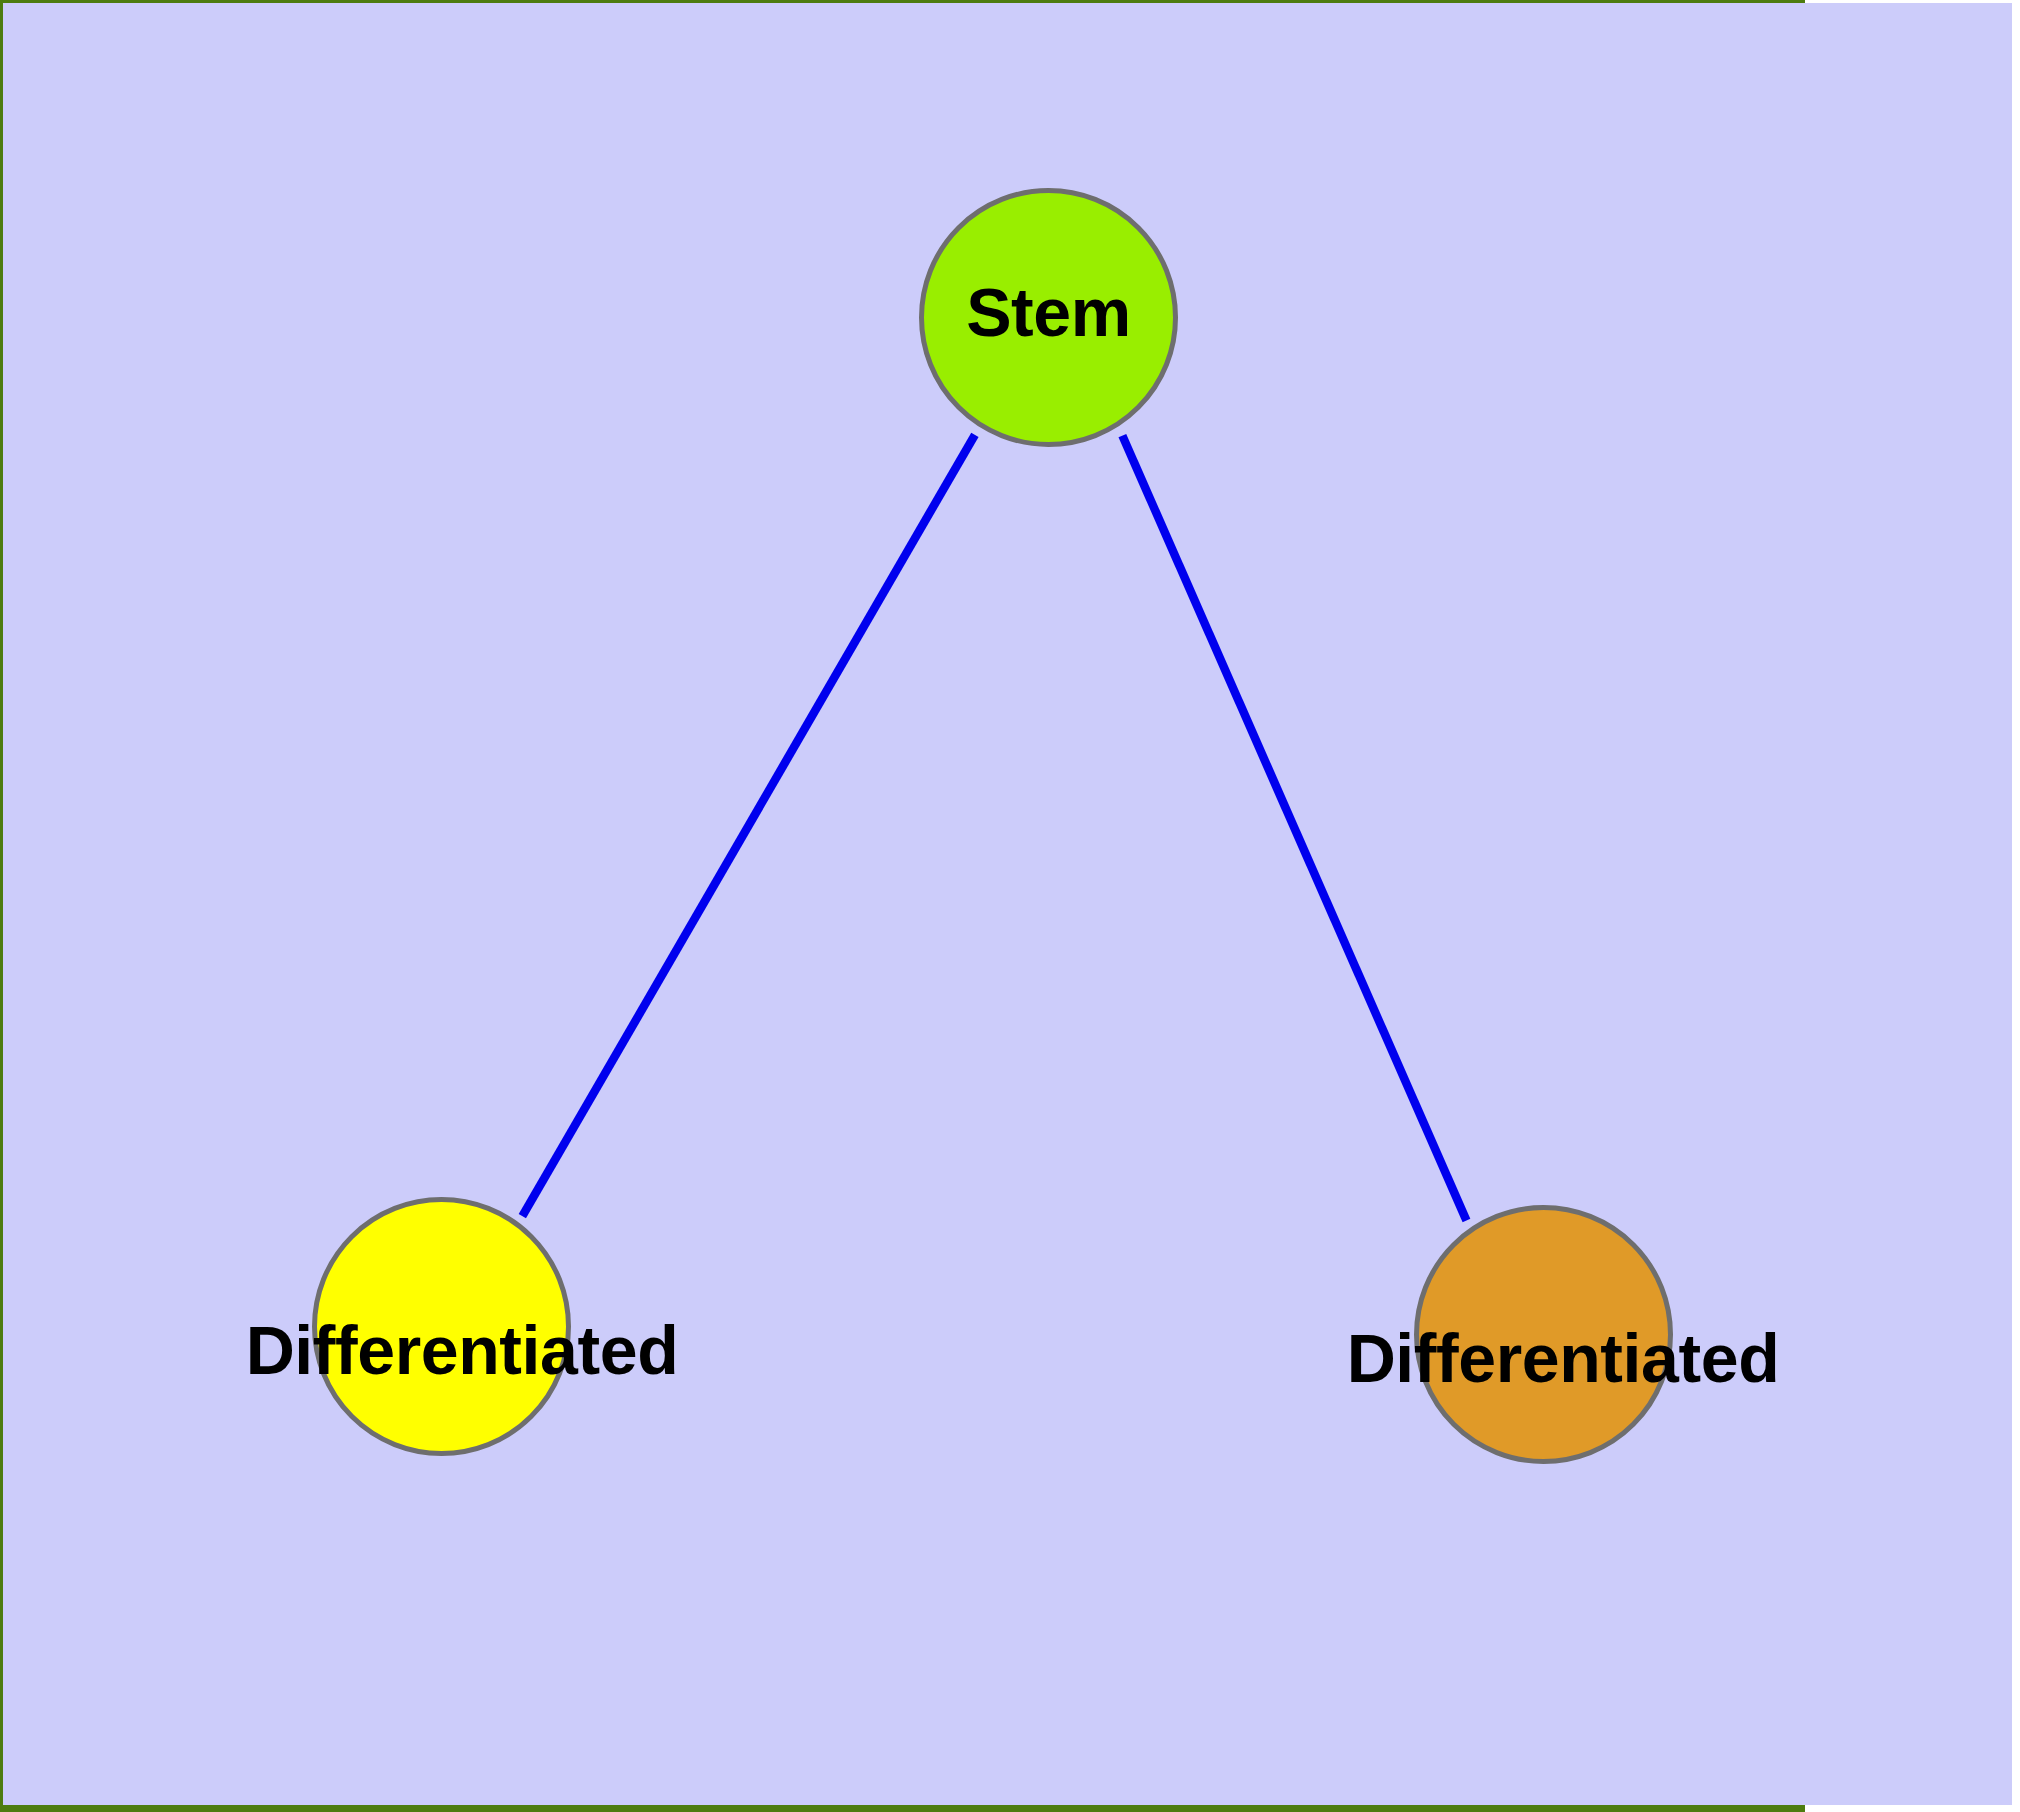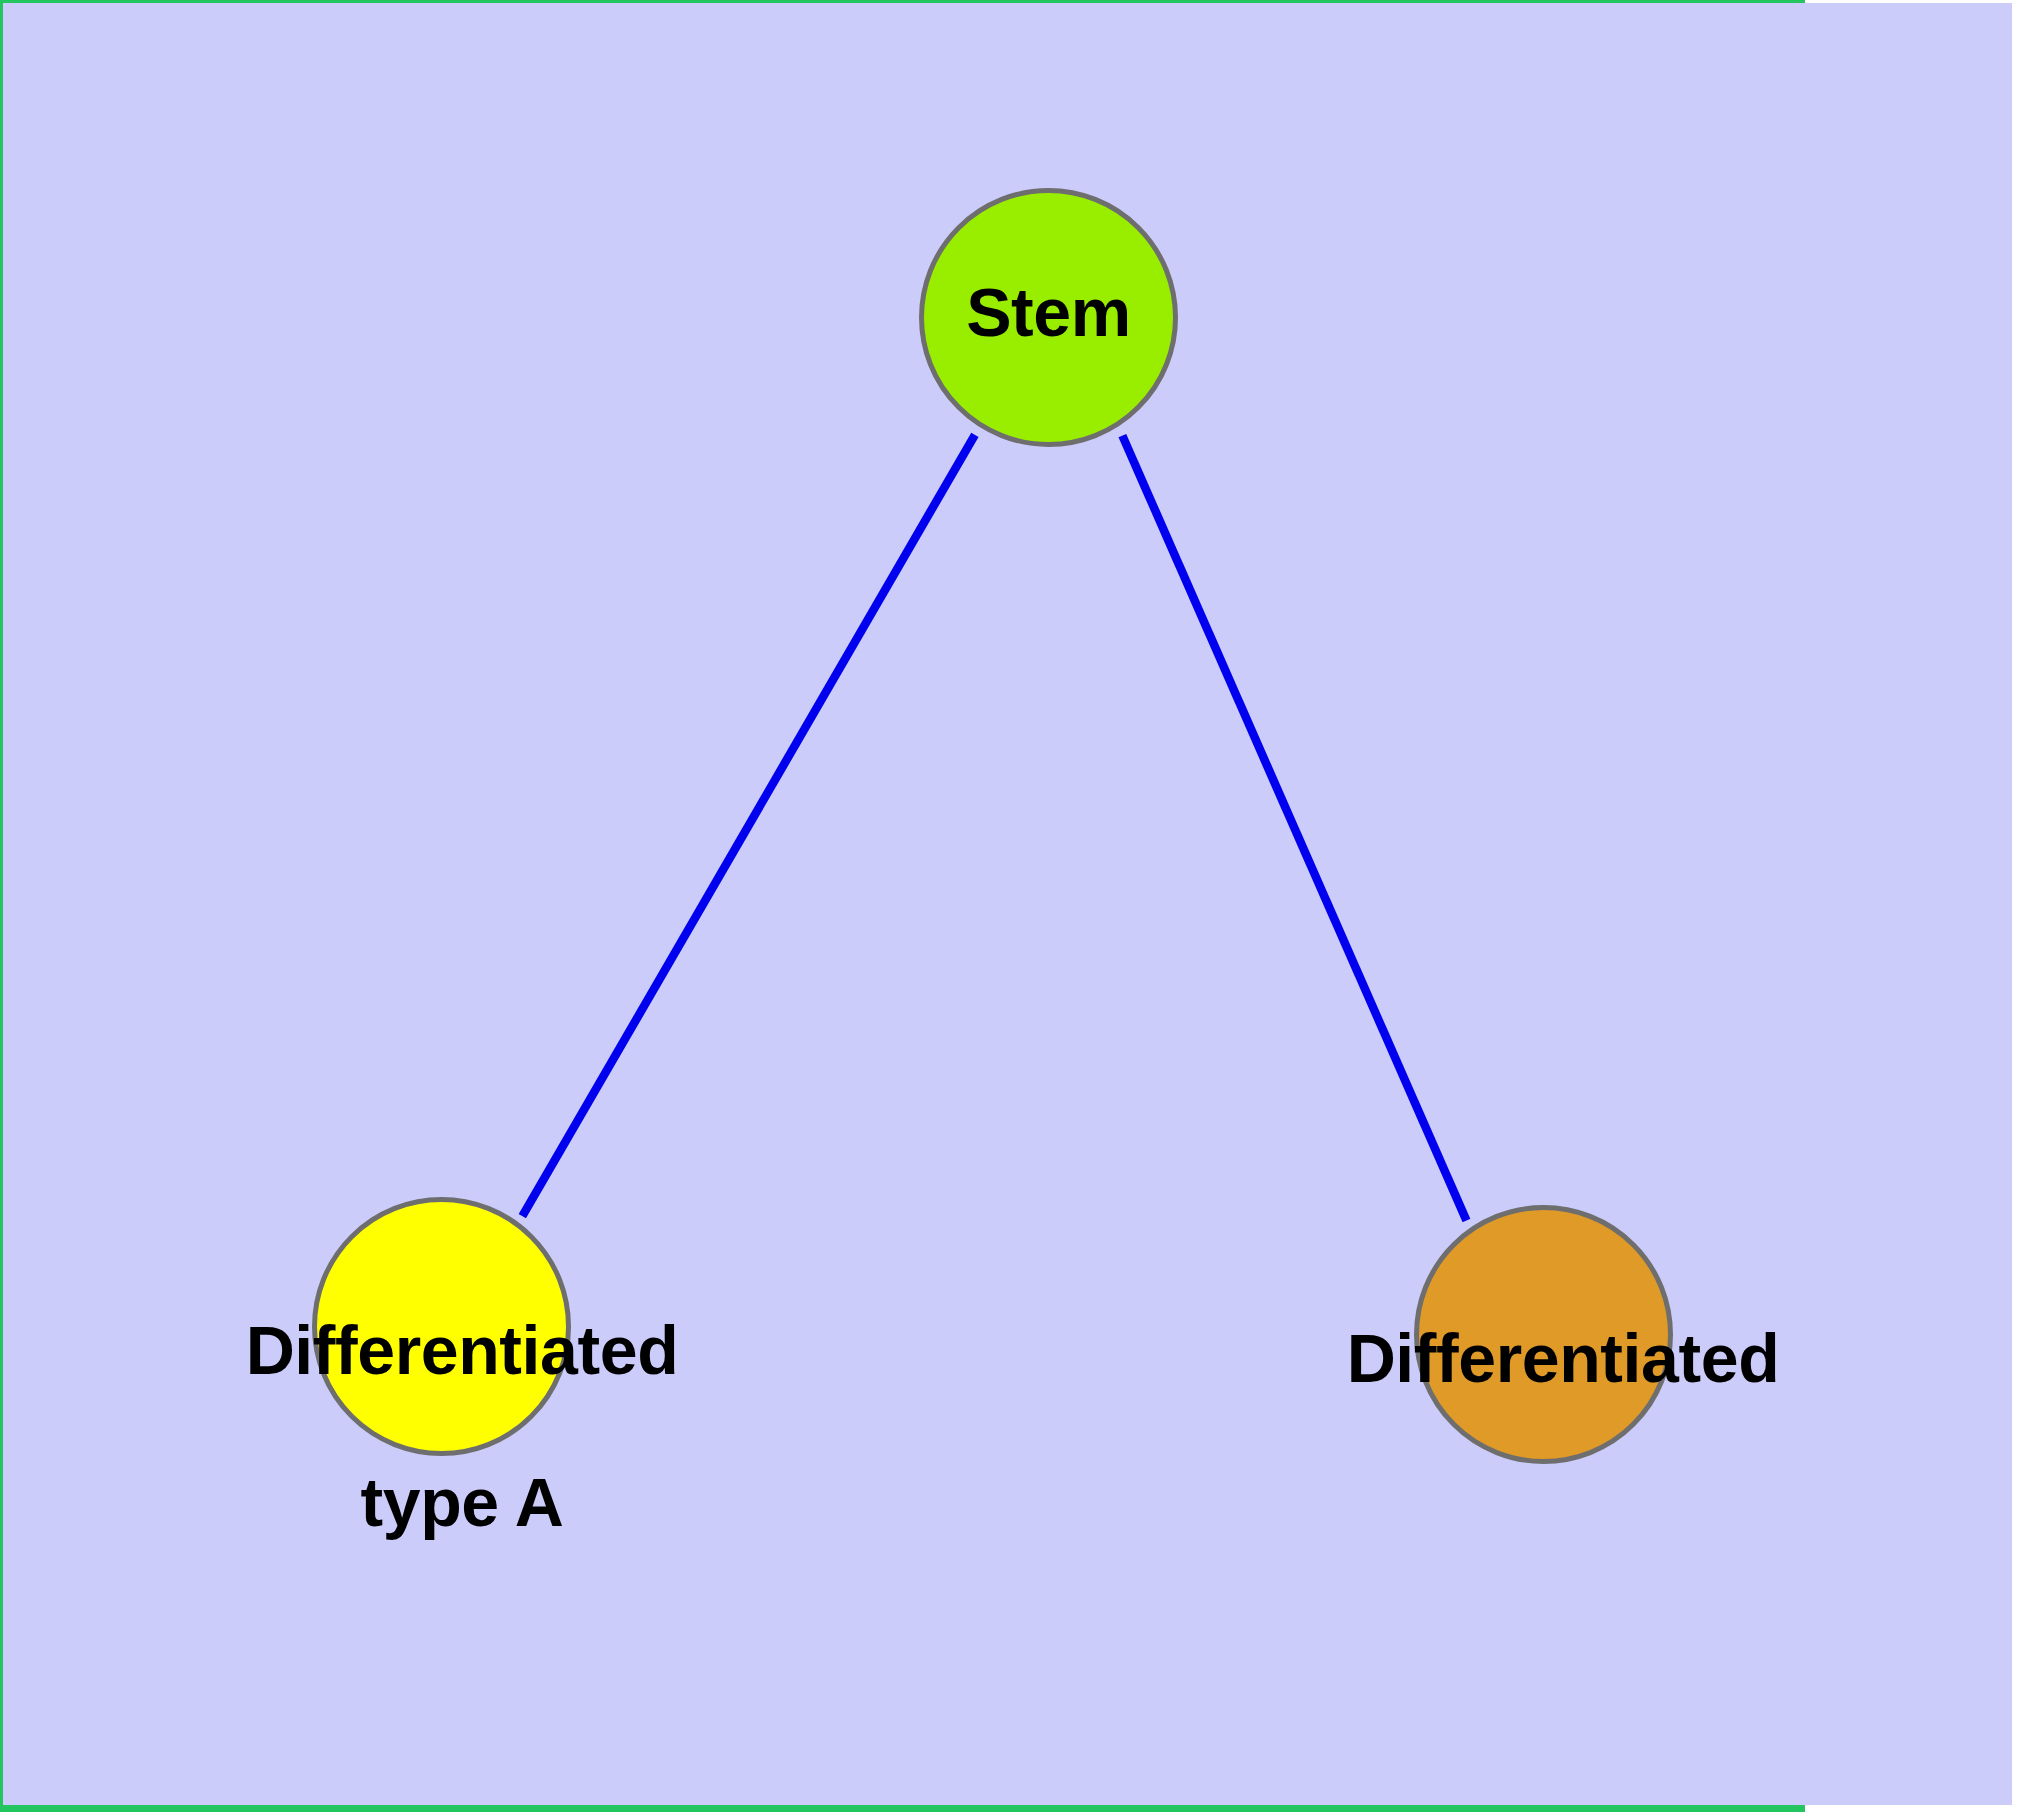--- a/index.html
+++ b/index.html
@@ -11,21 +11,21 @@
     width: 2021px;
     height: 1812px;
     overflow: hidden;
     font-family: "Liberation Sans", sans-serif;
   }
 
   #graph-canvas {
     position: relative;
     width: 1805px;
     height: 1812px;
-    background: #22c55e;
+    background: #4d7c0f;
     box-sizing: border-box;
   }
 
   
   #plot-field {
     position: absolute;
     left: 3.4px;
     top: 3.4px;
     width: 2009px;
     height: 1802px;
@@ -72,21 +72,20 @@
     <line x1="1150" y1="513" x2="616" y2="1435" stroke="#0000ee" stroke-width="10" stroke-linecap="butt"></line>
     <line x1="1324" y1="514" x2="1730" y2="1440" stroke="#0000ee" stroke-width="10" stroke-linecap="butt"></line>
   </svg>
 
   <div class="node" style="left:919px; top:188px; width:259px; height:259px; background:#99ee00;"></div>
   <div class="node-label" style="left:794px; top:274px; width:509px;">Stem</div>
 
   <div class="node" style="left:312px; top:1197px; width:259px; height:259px; background:#ffff00;"></div>
   <div class="node-label" style="left:35px; top:1236px; width:780px;">
     <span>Differentiated</span><br>
-    <span>type A</span>
   </div>
 
   <div class="node" style="left:1414px; top:1205px; width:259px; height:259px; background:#e09a28;"></div>
   <div class="node-label" style="left:1136px; top:1244px; width:780px;">
     <span>Differentiated</span><br>
   </div>
 
 </div>
 
 

